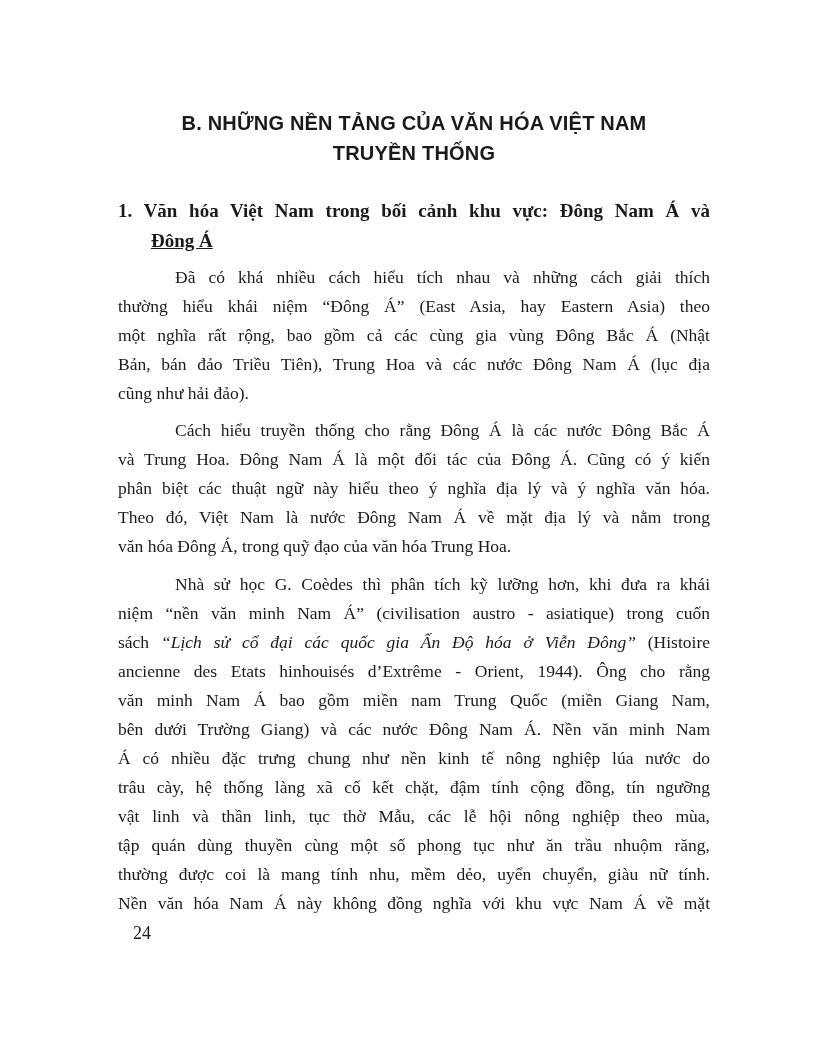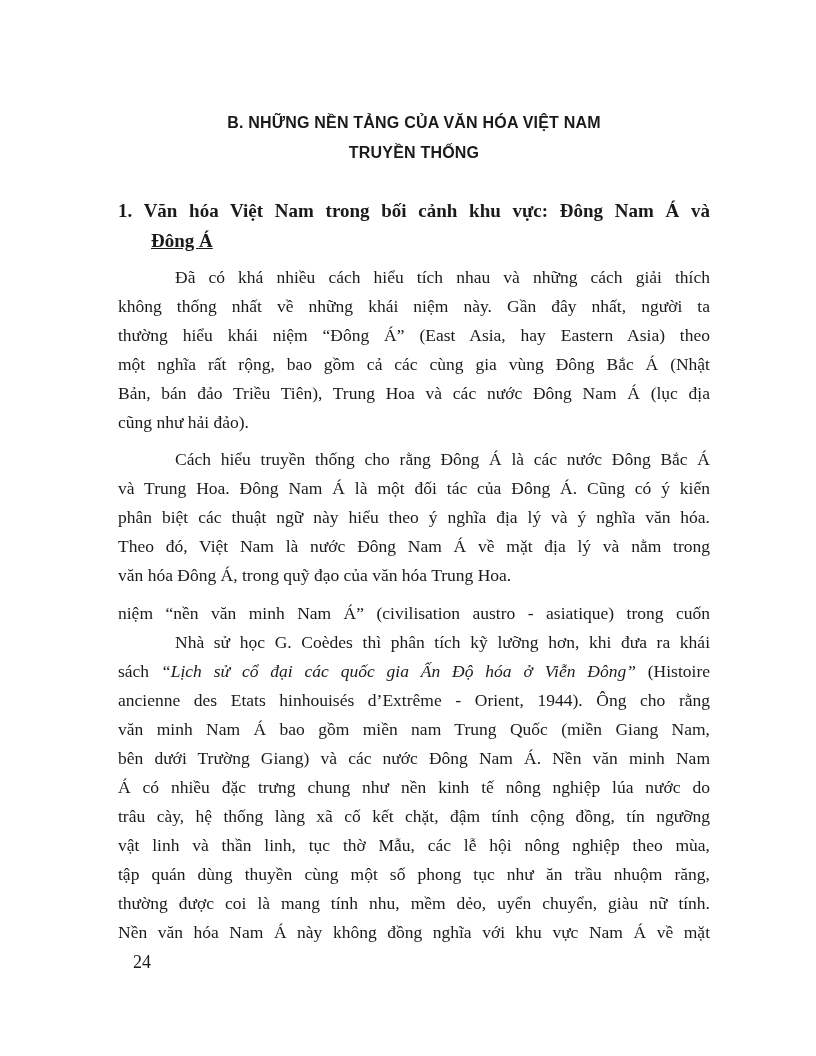--- a/index.html
+++ b/index.html
@@ -18,21 +18,21 @@
   }
   .content {
     position: absolute;
     left: 118px;
     top: 108px;
     width: 592px;
   }
   .doc-heading {
     font-family: "Liberation Sans", sans-serif;
     font-weight: bold;
-    font-size: 16px;
+    font-size: 20px;
     line-height: 30px;
     text-align: center;
     letter-spacing: 0.2px;
   }
   .section-heading {
     margin-top: 28px;
     font-weight: bold;
     font-size: 19px;
     line-height: 30px;
   }
@@ -86,38 +86,37 @@
       <div>TRUYỀN THỐNG</div>
     </div>
 
     <div class="section-heading">
       <div class="sh-line1"><span>1.</span> <span>Văn hóa Việt Nam trong bối cảnh khu vực: Đông Nam Á và</span></div>
       <div class="sh-line2">Đông Á</div>
     </div>
 
     <div class="para para-1">
       <div class="line first">Đã có khá nhiều cách hiểu tích nhau và những cách giải thích</div>
-      <div class="line">không thống nhất về những khái niệm này. Gần đây nhất, người ta</div>
       <div class="line">thường hiểu khái niệm “Đông Á” (East Asia, hay Eastern Asia) theo</div>
       <div class="line">một nghĩa rất rộng, bao gồm cả các cùng gia vùng Đông Bắc Á (Nhật</div>
       <div class="line">Bản, bán đảo Triều Tiên), Trung Hoa và các nước Đông Nam Á (lục địa</div>
       <div class="line left-last">cũng như hải đảo).</div>
     </div>
 
     <div class="para para-2">
       <div class="line first">Cách hiểu truyền thống cho rằng Đông Á là các nước Đông Bắc Á</div>
       <div class="line">và Trung Hoa. Đông Nam Á là một đối tác của Đông Á. Cũng có ý kiến</div>
       <div class="line">phân biệt các thuật ngữ này hiểu theo ý nghĩa địa lý và ý nghĩa văn hóa.</div>
       <div class="line">Theo đó, Việt Nam là nước Đông Nam Á về mặt địa lý và nằm trong</div>
       <div class="line left-last">văn hóa Đông Á, trong quỹ đạo của văn hóa Trung Hoa.</div>
     </div>
 
     <div class="para para-3">
+      <div class="line first">Nhà sử học G. Coèdes thì phân tích kỹ lưỡng hơn, khi đưa ra khái</div>
       <div class="line">niệm “nền văn minh Nam Á” (civilisation austro - asiatique) trong cuốn</div>
-      <div class="line first">Nhà sử học G. Coèdes thì phân tích kỹ lưỡng hơn, khi đưa ra khái</div>
       <div class="line"><span>sách </span><span class="italic">“Lịch sử cổ đại các quốc gia Ấn Độ hóa ở Viễn Đông”</span><span> (Histoire</span></div>
       <div class="line">ancienne des Etats hinhouisés d’Extrême - Orient, 1944). Ông cho rằng</div>
       <div class="line">văn minh Nam Á bao gồm miền nam Trung Quốc (miền Giang Nam,</div>
       <div class="line">bên dưới Trường Giang) và các nước Đông Nam Á. Nền văn minh Nam</div>
       <div class="line">Á có nhiều đặc trưng chung như nền kinh tế nông nghiệp lúa nước do</div>
       <div class="line">trâu cày, hệ thống làng xã cố kết chặt, đậm tính cộng đồng, tín ngưỡng</div>
       <div class="line">vật linh và thần linh, tục thờ Mẫu, các lễ hội nông nghiệp theo mùa,</div>
       <div class="line">tập quán dùng thuyền cùng một số phong tục như ăn trầu nhuộm răng,</div>
       <div class="line">thường được coi là mang tính nhu, mềm dẻo, uyển chuyển, giàu nữ tính.</div>
       <div class="line">Nền văn hóa Nam Á này không đồng nghĩa với khu vực Nam Á về mặt</div>

